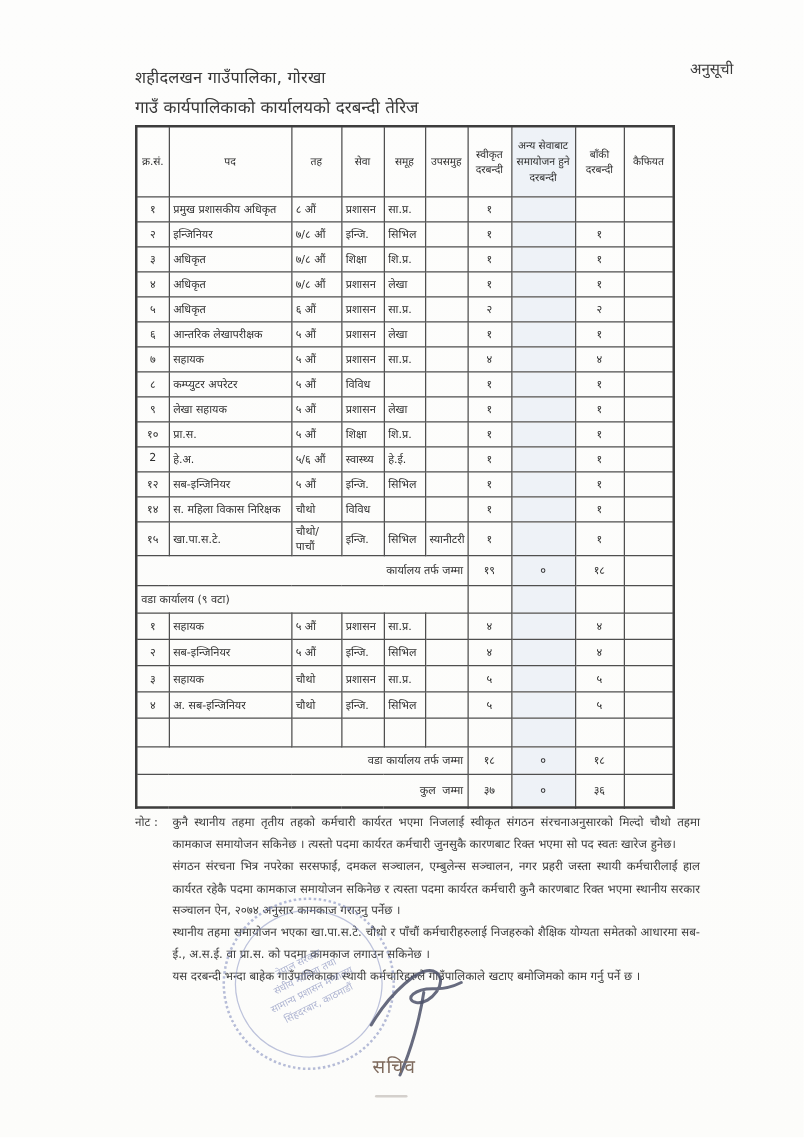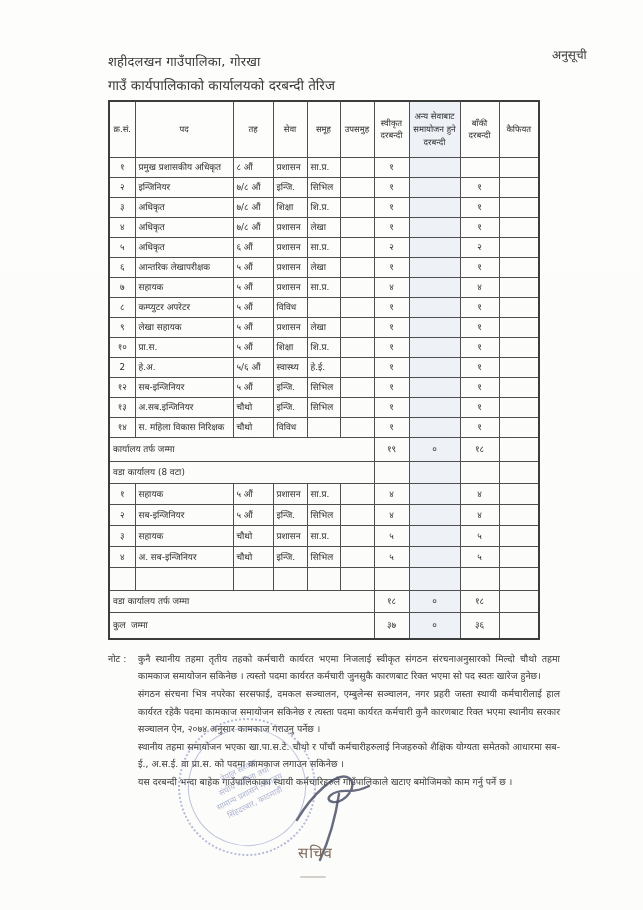--- a/index.html
+++ b/index.html
@@ -47,21 +47,21 @@
   tr.r-office { height:20px; }
   tr.r-ward { height:21px; }
   tr.r-total { height:24px; }
   tr.r-section { height:22px; }
   tr.r-empty { height:23px; }
   tr.r-wtotal { height:22px; }
   tr.r-gtotal { height:27px;font-family:Liberation Mono, monospace; }
   td.c-num { text-align:center; }
   td.c-txt { text-align:left; padding-left:4px; }
   .c-adj { background:#eef2f7; }
-  td.total-label { text-align:left; font-size:9px; }
+  td.total-label { text-align:right; font-size:9px; }
   td.section-label { text-align:left; padding-left:4px; font-size:9px; }
   td.g-val { font-size:9.6px; }
 
   .note {
     position:absolute; left:108px; top:650px; width:452px;
     font-size:9.3px; line-height:1.85; color:#3a3a3a;
   }
   .note-label { position:absolute; left:0; top:0; }
   .note-paras { margin-left:30px; }
   .note-paras p { margin-bottom:1px; text-align:justify; }
@@ -275,52 +275,52 @@
           <td class="c-txt">५ औं</td>
           <td class="c-txt">इन्जि.</td>
           <td class="c-txt">सिभिल</td>
           <td class="c-txt"></td>
           <td class="c-num">१</td>
           <td class="c-num c-adj"></td>
           <td class="c-num">१</td>
           <td class="c-txt"></td>
         </tr>
         <tr class="r-office">
-          <td class="c-num">१३</td>
-          <td class="c-txt">अ.सब.इन्जिनियर</td>
-          <td class="c-txt">चौथो</td>
-          <td class="c-txt">इन्जि.</td>
-          <td class="c-txt">सिभिल</td>
-          <td class="c-txt"></td>
-          <td class="c-num">१</td>
-          <td class="c-num c-adj"></td>
-          <td class="c-num">१</td>
-          <td class="c-txt"></td>
-        </tr>
-        <tr class="r-office">
           <td class="c-num">१४</td>
           <td class="c-txt">स. महिला विकास निरिक्षक</td>
           <td class="c-txt">चौथो</td>
           <td class="c-txt">विविध</td>
           <td class="c-txt"></td>
           <td class="c-txt"></td>
+          <td class="c-num">१</td>
+          <td class="c-num c-adj"></td>
+          <td class="c-num">१</td>
+          <td class="c-txt"></td>
+        </tr>
+        <tr class="r-office">
+          <td class="c-num">१५</td>
+          <td class="c-txt">खा.पा.स.टे.</td>
+          <td class="c-txt">चौथो/पाचौं</td>
+          <td class="c-txt">इन्जि.</td>
+          <td class="c-txt">सिभिल</td>
+          <td class="c-txt">स्यानीटरी</td>
           <td class="c-num">१</td>
           <td class="c-num c-adj"></td>
           <td class="c-num">१</td>
           <td class="c-txt"></td>
         </tr>
         <tr class="r-total">
           <td class="c-txt total-label" colspan="6">कार्यालय तर्फ जम्मा</td>
           <td class="c-num">१९</td>
           <td class="c-num c-adj">०</td>
           <td class="c-num">१८</td>
           <td class="c-txt"></td>
         </tr>
         <tr class="r-section">
-          <td class="c-txt section-label" colspan="6">वडा कार्यालय (8 वटा)</td>
+          <td class="c-txt section-label" colspan="6">वडा कार्यालय (९ वटा)</td>
           <td class="c-num"></td>
           <td class="c-num c-adj"></td>
           <td class="c-num"></td>
           <td class="c-txt"></td>
         </tr>
         <tr class="r-ward">
           <td class="c-num">१</td>
           <td class="c-txt">सहायक</td>
           <td class="c-txt">५ औं</td>
           <td class="c-txt">प्रशासन</td>

